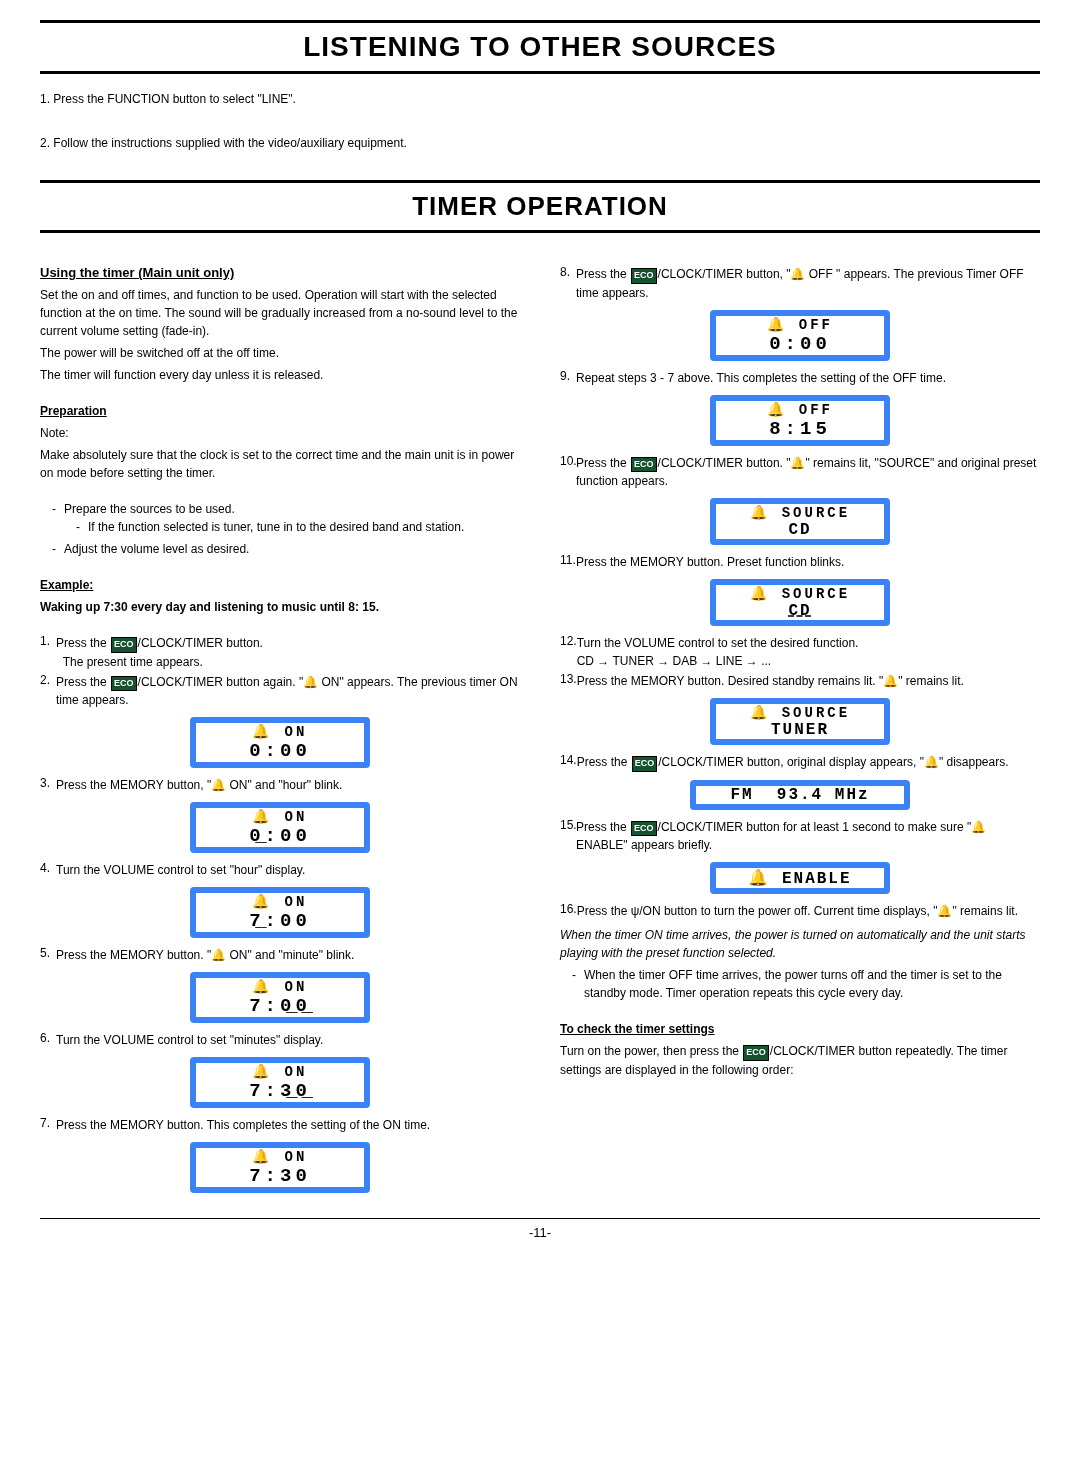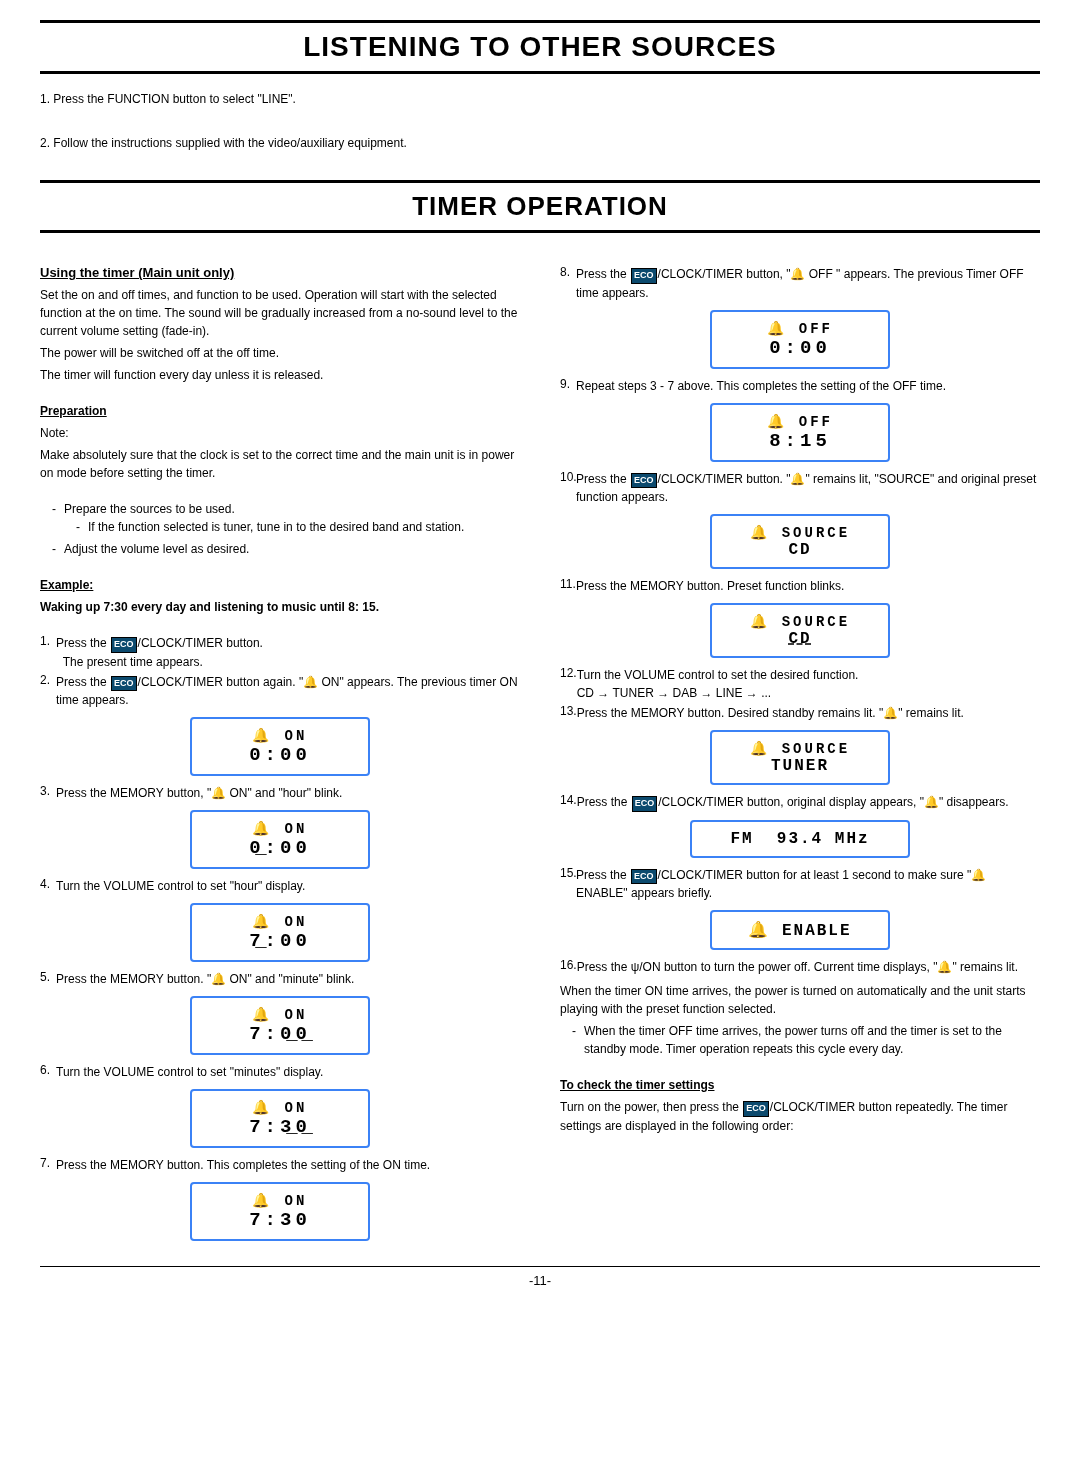--- a/index.html
+++ b/index.html
@@ -79,23 +79,23 @@
     }
     ul.dash-list li::before {
       content: '-';
       position: absolute;
       left: 0;
     }
     ul.dash-list.sub {
       padding-left: 24px;
     }
     .display-box {
-      border: 2px solid #3b82f6;
+      border: 6px solid #3b82f6;
       border-radius: 4px;
-      padding: 8px 16px;
+      padding: 0 16px;
       margin: 8px auto;
       width: 180px;
       text-align: center;
       font-family: 'Courier New', monospace;
       font-size: 18px;
       font-weight: bold;
       background: #fff;
       letter-spacing: 2px;
     }
     .display-box .line1 {
@@ -112,21 +112,21 @@
       font-size: 16px;
       letter-spacing: 2px;
       display: block;
     }
     .eco-icon {
       display: inline-block;
       border: 1px solid #000;
       font-size: 9px;
       font-weight: bold;
       padding: 0 2px;
-      background: #0c4a6e;
+      background: #14532d;
       color: #fff;
       letter-spacing: 0;
       margin: 0 1px;
     }
     .step-inline {
       display: flex;
       align-items: flex-start;
       margin-bottom: 2px;
     }
     .step-num {
@@ -327,21 +327,21 @@
 
     <div class="display-box">
       <span class="line-center">🔔 ENABLE</span>
     </div>
 
     <div class="step-inline">
       <span class="step-num">16.</span>
       <span class="step-text">Press the ψ/ON button to turn the power off. Current time displays, "🔔" remains lit.</span>
     </div>
 
-    <p style="margin-top:6px;">When the timer ON time arrives, the power is turned on automatically and the unit starts playing with the preset function selected.</p>
+    <p style="margin-top:6px;font-style:italic;">When the timer ON time arrives, the power is turned on automatically and the unit starts playing with the preset function selected.</p>
 
     <ul class="dash-list" style="margin-top:4px;">
       <li>When the timer OFF time arrives, the power turns off and the timer is set to the standby mode. Timer operation repeats this cycle every day.</li>
     </ul>
 
     <br>
     <p class="bold underline">To check the timer settings</p>
     <p>Turn on the power, then press the <span class="eco-icon">ECO</span>/CLOCK/TIMER button repeatedly. The timer settings are displayed in the following order:</p>
 
   </div>

